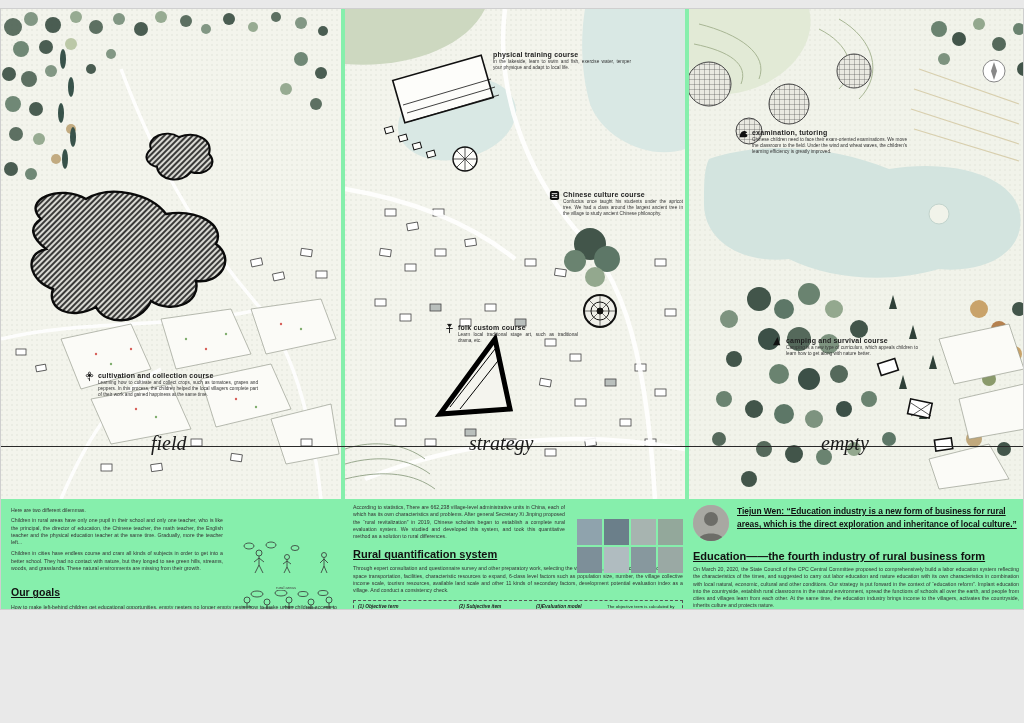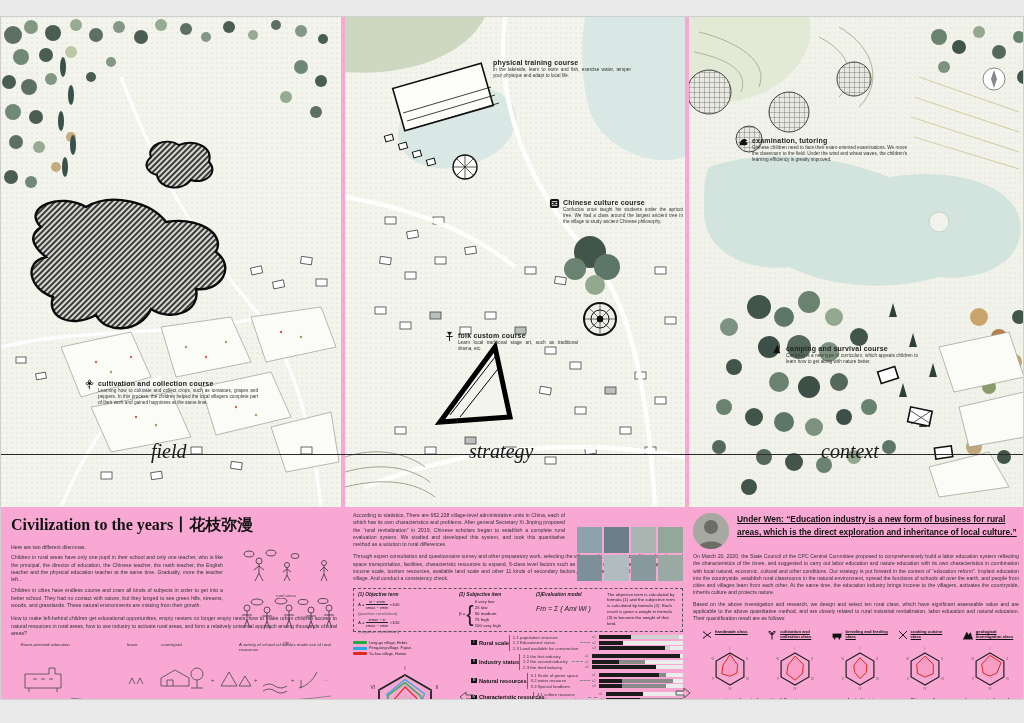--- a/index.html
+++ b/index.html
@@ -1,16 +1,16 @@
 <!DOCTYPE html>
 <html><head>
 <meta charset="utf-8">
 <style>
   html,body{margin:0;padding:0;background:#e9e9e9}
-  .board{position:relative;width:1024px;height:684px;background:#f9a8d4;font-family:"Liberation Sans",sans-serif;overflow:hidden;margin:16px auto;border:1px solid #cfcfcf;box-sizing:border-box}
+  .board{position:relative;width:1024px;height:602px;background:#86efac;font-family:"Liberation Sans",sans-serif;overflow:hidden;margin:8px auto;border:1px solid #cfcfcf;box-sizing:border-box}
   
   .panel{position:absolute;top:0;height:490px;overflow:hidden;background:#f3f4ec}
   .panel svg.art{position:absolute;left:0;top:0}
   .p-field{left:0;width:340px}
   .p-community{left:344px;width:340px}
   .p-forest{left:688px;width:336px}
   .anno{position:absolute;color:#222;width:150px}
   .anno .t{font-size:7px;font-weight:bold;letter-spacing:.2px}
   .anno .b{font-size:4.7px;line-height:1.32;color:#333;margin-top:1px;text-align:justify}
   .anno .ic{position:absolute;left:-14px;top:-1px;width:11px;height:11px}
@@ -396,24 +396,23 @@
           <polygon points="1,10 6,1 9,10" fill="#111"></polygon>
         </svg>
       <div class="t">camping and survival course</div>
       <div class="b">Camping is a new type of curriculum, which appeals children to learn how to get along with nature better.</div>
     </div>
   </div>
 
   <div class="groundline"></div>
   <span class="plabel" style="left:150px">field</span>
   <span class="plabel" style="left:468px">strategy</span>
-  <span class="plabel" style="left:820px">context</span>
+  <span class="plabel" style="left:820px">empty</span>
 
   <div class="col c1">
-    <div class="bigtitle">Civilization to the years丨花枝弥漫</div>
     <div class="textwrap">
       <p class="body" style="margin:8px 0 3px">Here are two different dilemmas.</p>
       <p class="body" style="margin:0 0 4px">Children in rural areas have only one pupil in their school and only one teacher, who is like the principal, the director of education, the Chinese teacher, the math teacher, the English teacher and the physical education teacher at the same time. Gradually, more the teacher left...</p>
       <p class="body" style="margin:0">Children in cities have endless course and cram all kinds of subjects in order to get into a better school. They had no contact with nature, but they longed to see green hills, streams, woods, and grasslands. These natural environments are missing from their growth.</p>
     </div>
     <div class="sketchbox">
       <svg width="114" height="40" viewBox="0 0 114 40">
         <g stroke="#333" fill="none" stroke-width=".8">
           <circle cx="30" cy="12" r="3"></circle>
             <path d="M30 15 V24 M30 17 L25 21 M30 17 L35 21 M30 24 L26 32 M30 24 L34 32"></path>
@@ -440,20 +439,21 @@
           <circle cx="100" cy="10" r="3"></circle>
             <path d="M100 13 V22 M100 22 L97 30 M100 22 L103 30 M95 17 H105"></path>
           <ellipse cx="28" cy="4" rx="6" ry="3"></ellipse>
             <ellipse cx="52" cy="3" rx="6" ry="3"></ellipse>
             <ellipse cx="74" cy="4" rx="5" ry="2.5"></ellipse>
             <ellipse cx="94" cy="3" rx="5" ry="2.5"></ellipse>
         </g>
       </svg>
       <span class="sketchlabel">city</span>
     </div>
+    <div class="h1" style="margin-top:14px">Our goals</div>
     <p class="body" style="margin:6px 0 0;width:326px">How to make left-behind children get educational opportunities, empty nesters no longer empty nests, how to make urban children access to natural resources in rural areas, how to use industry to activate rural areas, and form a relatively universal approach among thousands of rural areas?</p>
     <div class="goalsdiag">
       <span class="lbl" style="left:10px;top:2px">Exam-oriented education</span>
       <span class="lbl" style="left:116px;top:2px">leave</span>
       <span class="lbl" style="left:150px;top:2px">countryard</span>
       <span class="lbl" style="left:228px;top:2px;white-space:normal;width:100px">A variety of school schedules made use of rural resources</span>
       <svg width="330" height="58" viewBox="0 0 330 58" style="position:absolute;left:0;top:12px">
         <g stroke="#444" fill="none" stroke-width=".8">
           <path d="M14 36 H50 V22 H44 V16 H38 V22 H14 Z M18 36 V40 M46 36 V40 M22 27 h4 M30 27 h4 M38 27 h4"></path>
           <path d="M118 32 l3 -6 l3 6 M126 32 l3 -6 l3 6"></path>
@@ -481,20 +481,21 @@
     <div class="photogrid">
         <div class="ph" style="background: rgb(143, 163, 173);"></div>
         <div class="ph" style="background: rgb(107, 127, 138);"></div>
         <div class="ph" style="background: rgb(167, 180, 176);"></div>
         <div class="ph" style="background: rgb(147, 168, 155);"></div>
         <div class="ph" style="background: rgb(125, 143, 153);"></div>
         <div class="ph" style="background: rgb(176, 188, 192);"></div>
         <div class="ph" style="background: rgb(135, 152, 158);"></div>
         <div class="ph" style="background: rgb(154, 169, 164);"></div>
       </div>
+    <div class="h2" style="margin-top:8px">Rural quantification system</div>
     <p class="body" style="margin:5px 0 0">Through expert consultation and questionnaire survey and other preparatory work, selecting the village scale, economic conditions, location and space transportation, facilities, characteristic resources to expand, 6-class level factors such as population size, number, the village collective income scale, tourism resources, available land scale and other 11 kinds of secondary factors, development potential evaluation index as a village. And conduct a consistency check.</p>
     <div class="fbox">
       <div class="fcol" style="width:96px">
         <div class="fh">(1) Objective term</div>
         <div><span>A =</span> <span class="frac"><span class="n">xi − xmin</span><span>xmax − xmin</span></span> <span>×100</span></div>
         <div style="color:#555">(positive correlation)</div>
         <div><span>A =</span> <span class="frac"><span class="n">xmax − xi</span><span>xmax − xmin</span></span> <span>×100</span></div>
         <div style="color:#555">(negative correlation)</div>
       </div>
       <div class="fcol" style="width:72px;display:flex;gap:2px">
@@ -701,22 +702,23 @@
 
   <div class="col c3">
     <div class="quoterow">
       <div class="avatar">
         <svg width="36" height="36" viewBox="0 0 36 36">
             <rect width="36" height="36" fill="#a8a8a2"></rect>
             <circle cx="18" cy="14" r="7" fill="#6d6d68"></circle>
             <path d="M5 36 C5 26 31 26 31 36 Z" fill="#6d6d68"></path>
           </svg>
       </div>
-      <div class="quote">Under Wen: “Education industry is a new form of business for rural areas, which is the direct exploration and inheritance of local culture.”</div>
-    </div>
+      <div class="quote">Tiejun Wen: “Education industry is a new form of business for rural areas, which is the direct exploration and inheritance of local culture.”</div>
+    </div>
+    <div class="h2" style="margin-top:9px">Education——the fourth industry of rural business form</div>
     <p class="body" style="margin:4px 0 0">On March 20, 2020, the State Council of the CPC Central Committee proposed to comprehensively build a labor education system reflecting the characteristics of the times, and suggested to carry out labor education and nature education with its own characteristics in combination with local natural, economic, cultural and other conditions. Our strategy is put forward in the context of “education reform”. Implant education into the countryside, establish rural classrooms in the natural environment, spread the functions of schools all over the earth, and people from cities and villages learn from each other. At the same time, the education industry brings income to the villagers, activates the countryside, inherits culture and protects nature.</p>
     <p class="body" style="margin:4px 0 0">Based on the above investigation and research, we design and select ten rural class, which have significant assessable value and are applicable to the above quantitative method, and are closely related to rural industrial revitalization, labor education and natural education. Their quantification result are as follows:</p>
     <div style="position:relative">
 
       <div id="courses">
           <div class="card">
             <div class="head">
               <svg width="12" height="12" viewBox="0 0 20 20">
                 <path d="M4 5 L16 14 M4 15 L16 6 M5 5 l0 .01 M5 15 l0 .01" fill="none" stroke="#111" stroke-width="1.6" stroke-linecap="round"></path>
               </svg>

